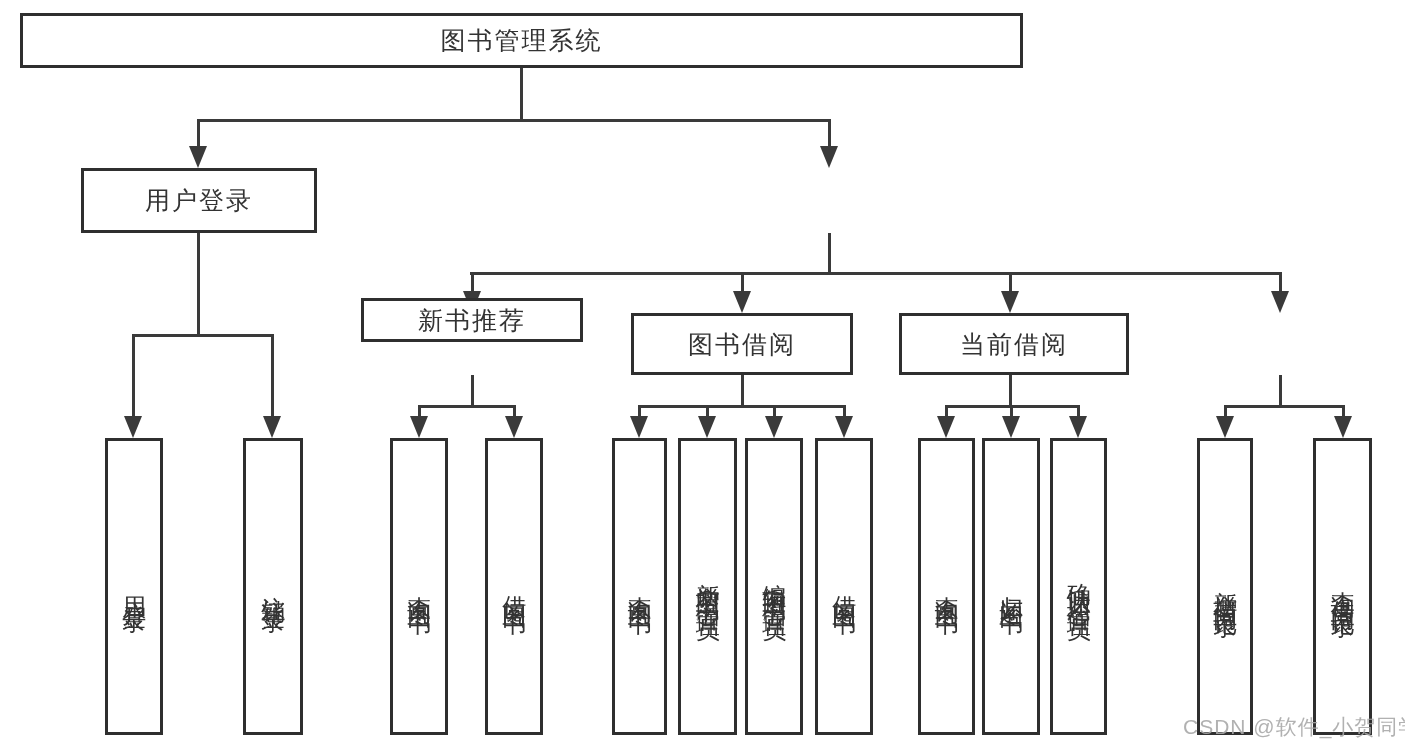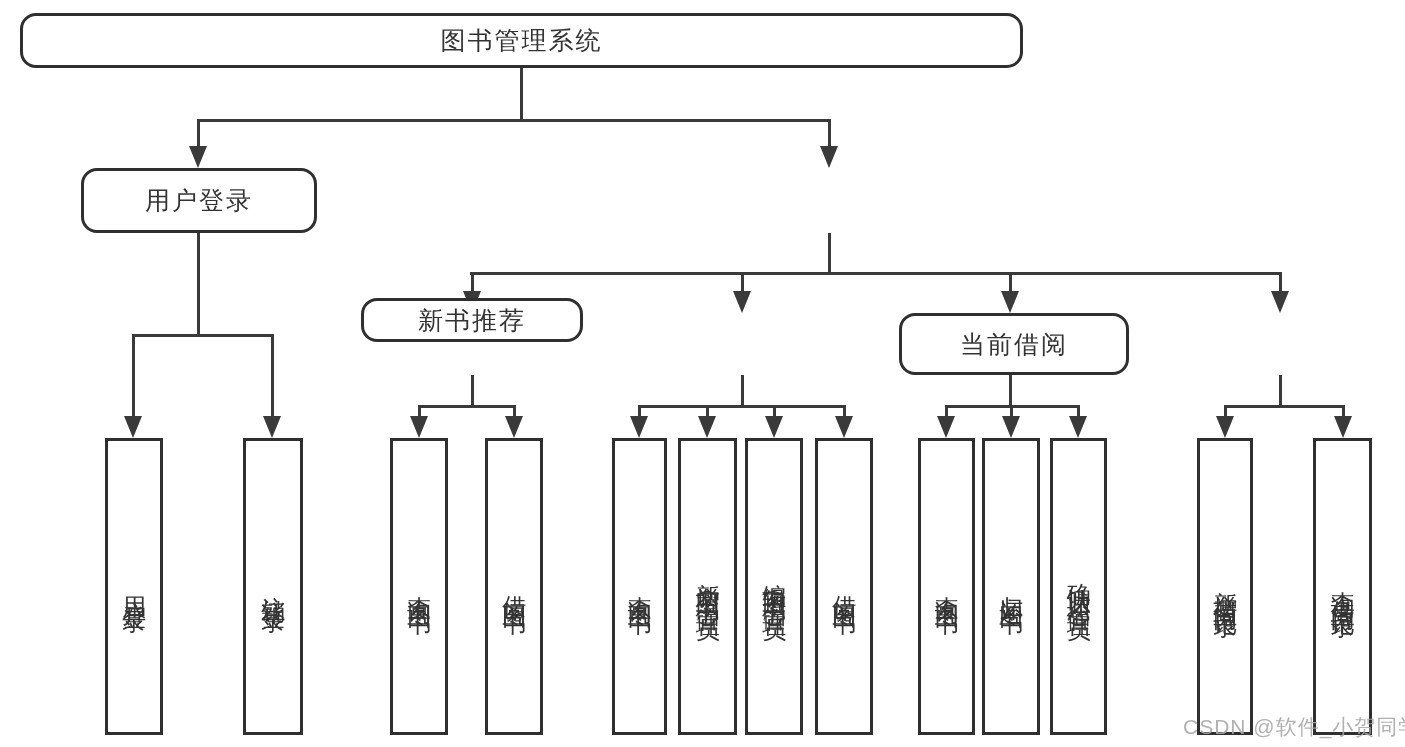--- a/index.html
+++ b/index.html
@@ -15,21 +15,21 @@
     position: absolute;
     box-sizing: border-box;
     background: #ffffff;
     border: 3px solid #2f2f2f;
     color: #333333;
     display: flex;
     align-items: center;
     justify-content: center;
     text-align: center;
   }
-  .hbox { font-size: 25px; letter-spacing: 2px; border-radius: 16px; }
+  .hbox { font-size: 25px; letter-spacing: 2px; }
   .leaf {
     writing-mode: vertical-rl;
     text-orientation: mixed;
     font-size: 24px;
     letter-spacing: 5px;
     line-height: 1.1;
   }
   .line { position: absolute; background: #3a3a3a; }
   .line.v { width: 3px; }
   .line.h { height: 3px; }
@@ -79,20 +79,21 @@
   <div class="line v" style="left:471px;top:272px;height:22px"></div>
   <div class="arrow" style="left:463px;top:291px"></div>
   <div class="line v" style="left:741px;top:272px;height:22px"></div>
   <div class="arrow" style="left:733px;top:291px"></div>
   <div class="line v" style="left:1009px;top:272px;height:22px"></div>
   <div class="arrow" style="left:1001px;top:291px"></div>
   <div class="line v" style="left:1279px;top:272px;height:22px"></div>
   <div class="arrow" style="left:1271px;top:291px"></div>
 
   <div class="box hbox" style="left:361px;top:298px;width:222px;height:44px">新书推荐</div>
+  <div class="box hbox" style="left:631px;top:313px;width:222px;height:62px">图书借阅</div>
   <div class="box hbox" style="left:899px;top:313px;width:230px;height:62px">当前借阅</div>
 
   <div class="line v" style="left:471px;top:375px;height:32px"></div>
   <div class="line v" style="left:741px;top:375px;height:32px"></div>
   <div class="line v" style="left:1009px;top:375px;height:32px"></div>
   <div class="line v" style="left:1279px;top:375px;height:32px"></div>
 
   <div class="line h" style="left:418px;top:405px;width:98px"></div>
   <div class="line h" style="left:638px;top:405px;width:208px"></div>
   <div class="line h" style="left:945px;top:405px;width:135px"></div>

